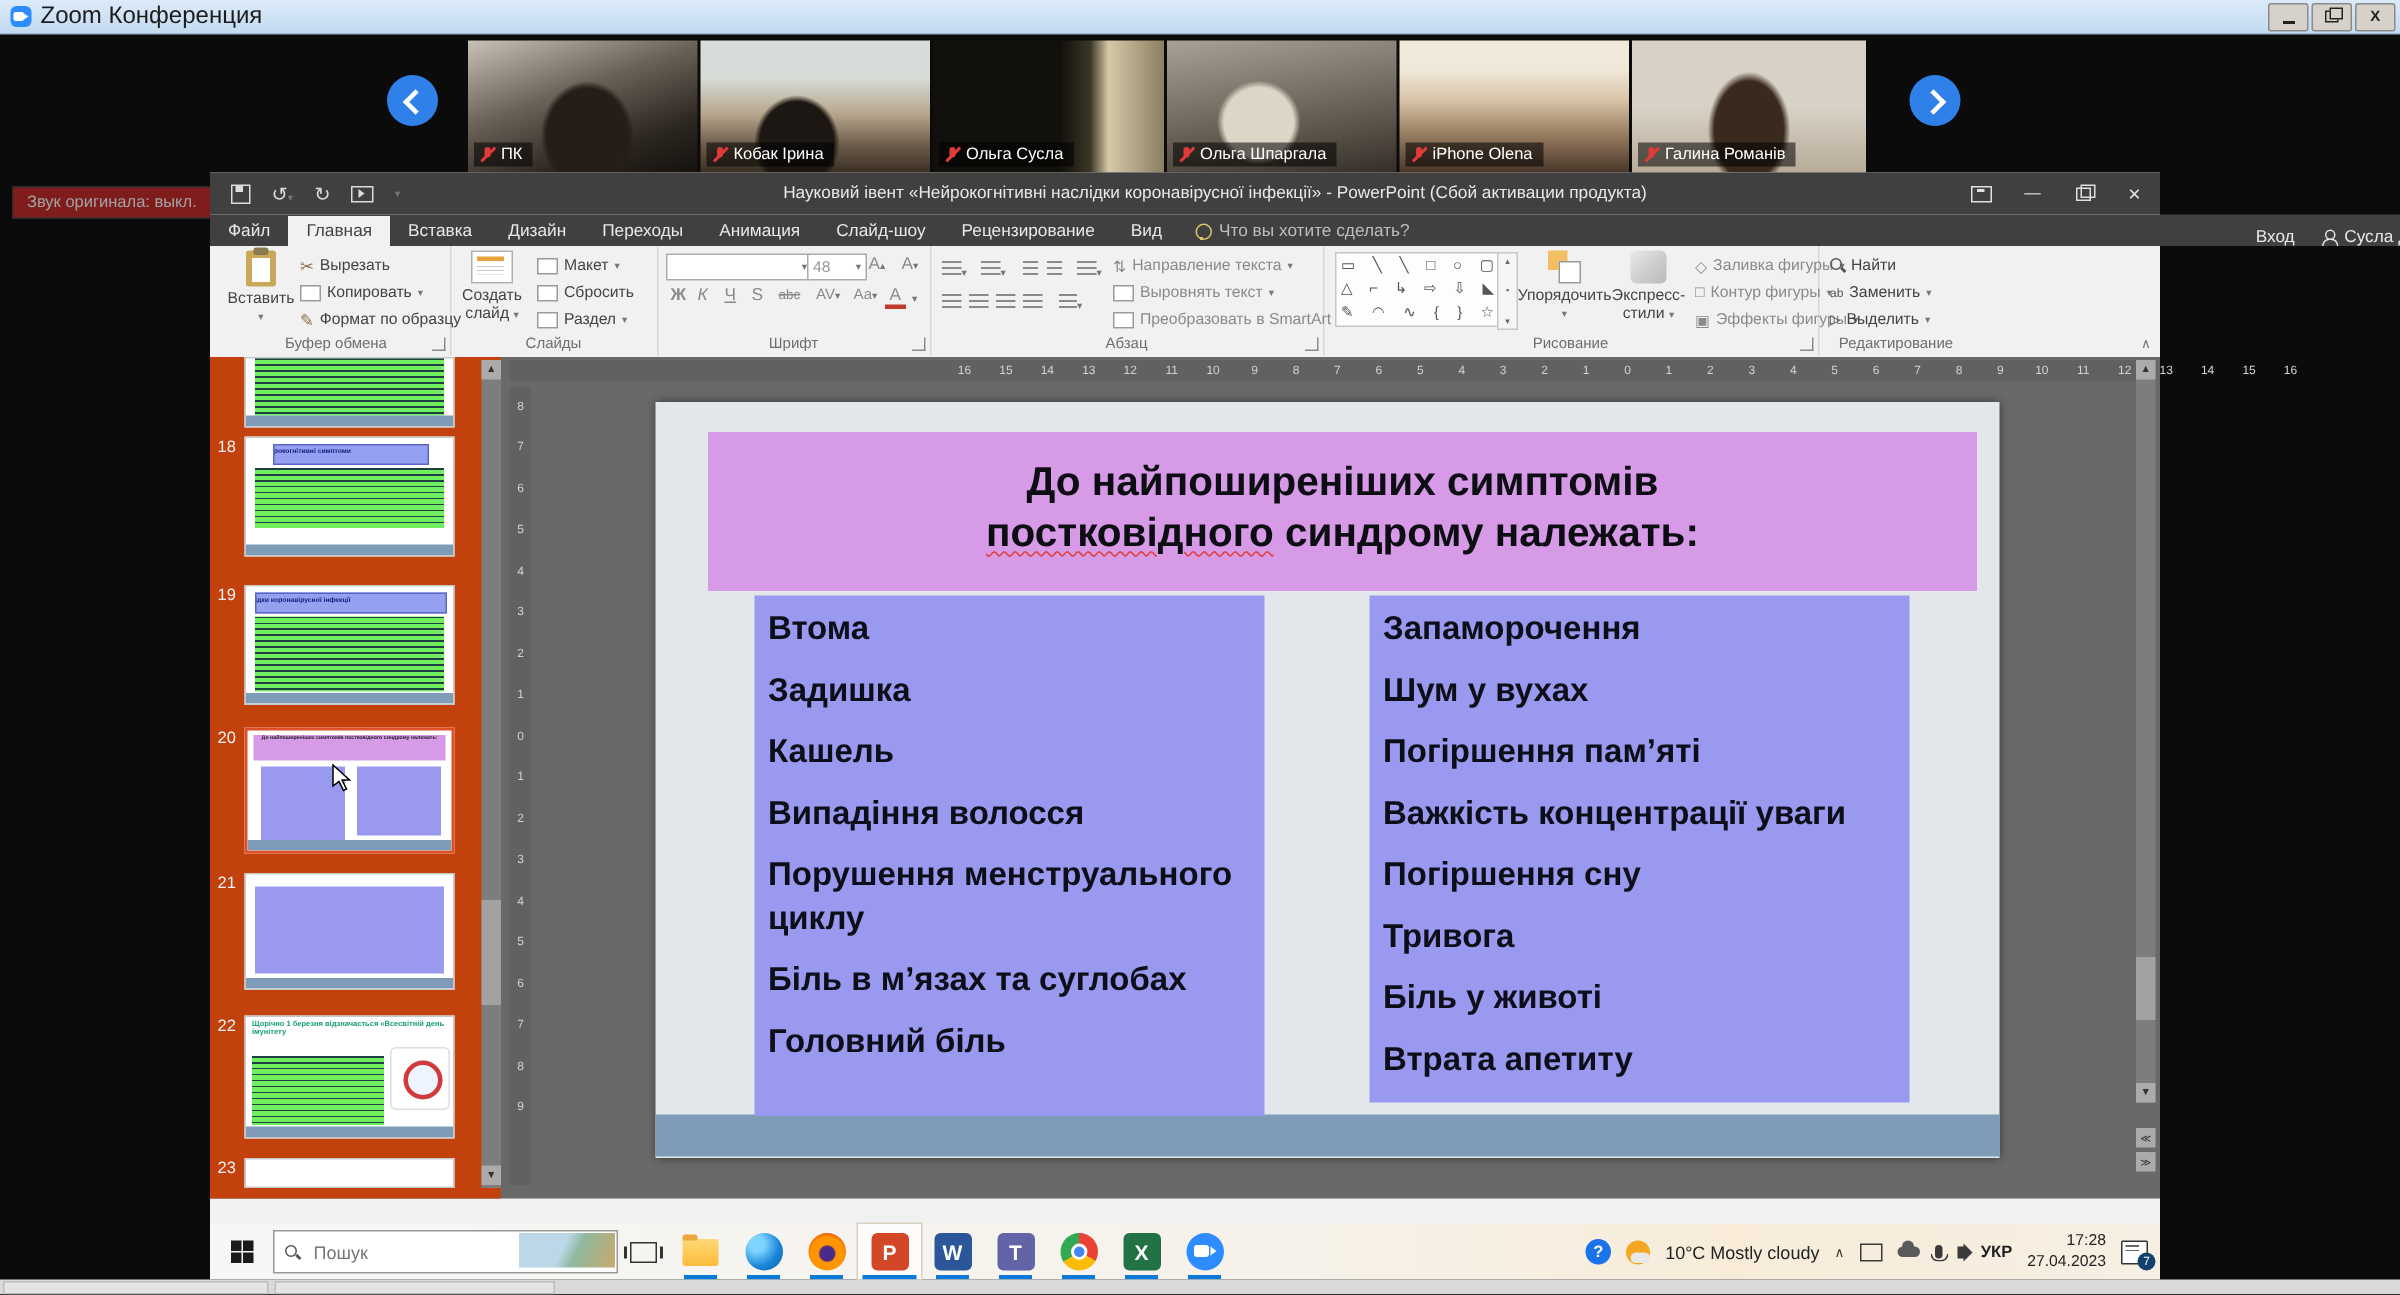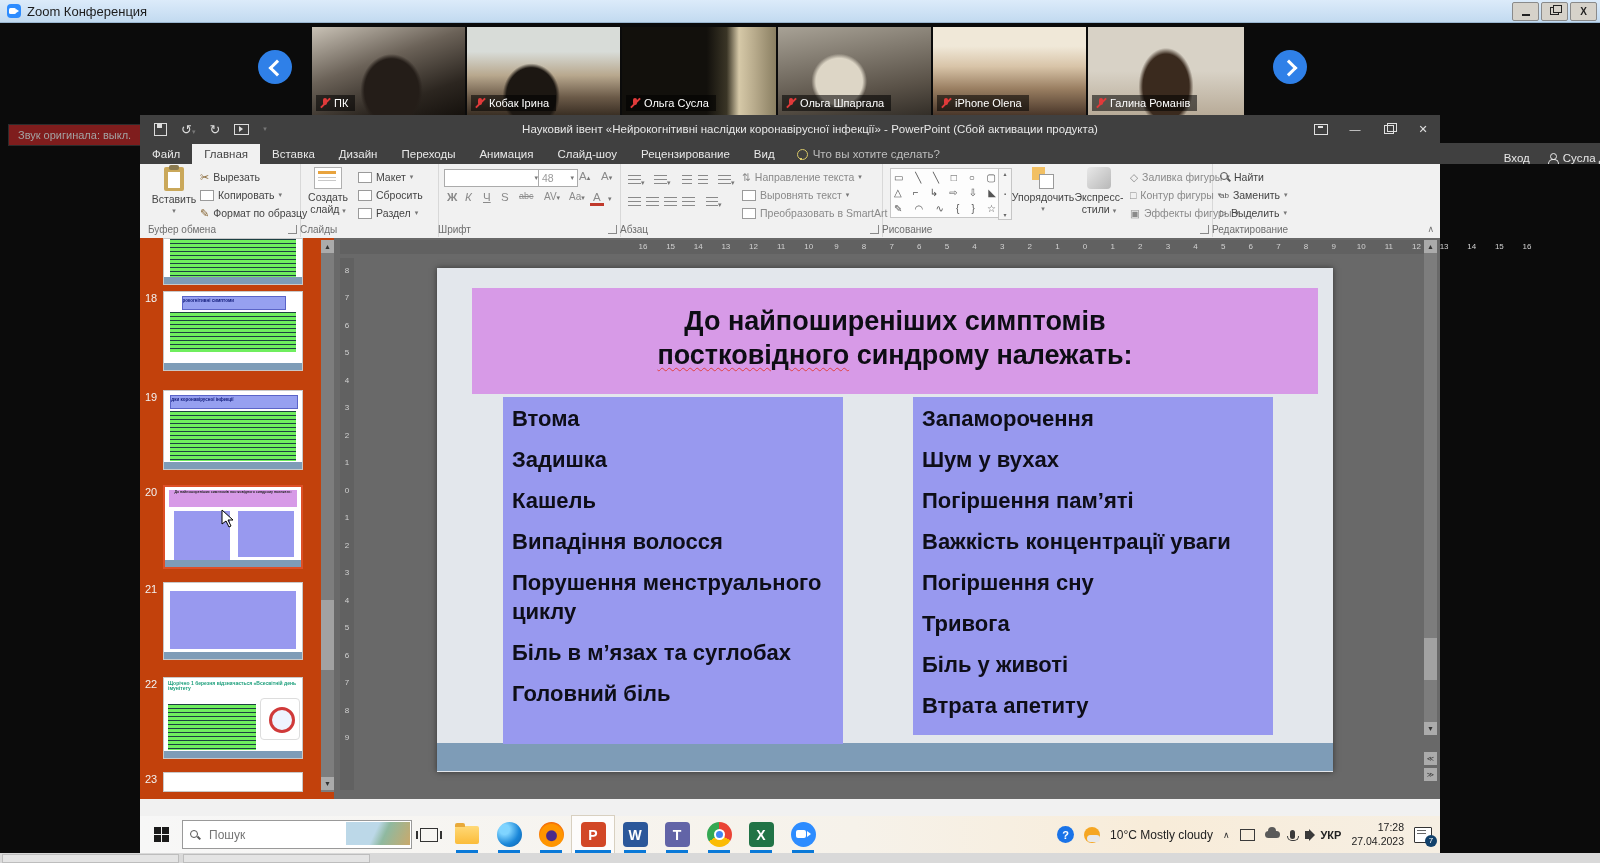--- a/index.html
+++ b/index.html
@@ -7,21 +7,21 @@
           font-family:"Liberation Sans",sans-serif;-webkit-user-select:none;}
   .a{position:absolute;}
 
   
   .zoom-titlebar{position:absolute;left:0;top:0;width:1600px;height:22px;
     background:linear-gradient(#dcebfa,#c2daf0);border-bottom:1px solid #9ab6d0;
     display:flex;align-items:center;}
   .zicon{width:14px;height:14px;border-radius:4px;background:#2d8cff;margin:0 6px 0 7px;position:relative;}
   .zicon::before{content:"";position:absolute;left:2px;top:4px;width:7px;height:6px;background:#fff;border-radius:1.5px;}
   .zicon::after{content:"";position:absolute;left:9px;top:5px;border-left:3px solid #fff;border-top:2px solid transparent;border-bottom:2px solid transparent;}
-  .ztitle{font-size:13px;color:#1c1c1c;}
+  .ztitle{font-size:16px;color:#1c1c1c;}
   .zbtns{margin-left:auto;display:flex;gap:2px;padding-right:3px;}
   .zbtn{width:25px;height:17px;background:#d6d2ca;border:1px solid #8a8a8a;border-radius:2px;
     display:flex;align-items:center;justify-content:center;font-size:10px;color:#222;font-weight:bold;}
   .ico-min{width:8px;height:2px;background:#222;margin-top:8px;}
   .ico-rest{width:7px;height:6px;border:1px solid #222;position:relative;}
   .ico-rest::before{content:"";position:absolute;left:2px;top:-3px;width:7px;height:6px;border:1px solid #222;background:#d6d2ca;}
   
   .tile{position:absolute;top:27px;height:88px;overflow:hidden;}
   .tile-0{background:radial-gradient(ellipse 60px 70px at 52% 72%,#241d18 0 45%,transparent 52%),linear-gradient(160deg,#c9c2b6,#6b6258 40%,#2c2620 75%,#15110d);}
   .tile-1{background:radial-gradient(ellipse 55px 62px at 42% 78%,#1c1712 0 45%,transparent 52%),linear-gradient(180deg,#d8dcd8 0 28%,#b8a88e 55%,#6b5a48 80%,#3a2f24);}
@@ -65,21 +65,21 @@
   .tellme{display:flex;align-items:center;gap:5px;color:#bdbdbd;font-size:11.5px;padding:4px 10px;}
   .i-bulb{width:9px;height:9px;border:1.5px solid #d8c868;border-radius:50%;position:relative;}
   .i-bulb::after{content:"";position:absolute;left:2px;top:8px;width:2px;height:2px;background:#d8c868;}
   .acct{margin-left:auto;display:flex;align-items:center;gap:18px;color:#e8e8e8;font-size:11.5px;padding-right:25px;}
   .i-person{width:10px;height:10px;position:relative;display:inline-block;}
   .i-person::before{content:"";position:absolute;left:2.5px;top:0;width:5px;height:5px;border-radius:50%;border:1.2px solid #e8e8e8;}
   .i-person::after{content:"";position:absolute;left:0;top:6px;width:9px;height:4px;border:1.2px solid #e8e8e8;border-bottom:none;border-radius:5px 5px 0 0;}
 
   .ribbon{position:absolute;left:0;top:49px;width:1300px;height:74px;background:#f1f1f1;border-bottom:1px solid #c9c9c9;}
   .rgroup{position:absolute;top:0;height:73px;border-right:1px solid #d8d8d8;}
-  .glabel{position:absolute;bottom:2px;left:0;right:0;text-align:left;font-size:10px;color:#6e6e6e;}
+  .glabel{position:absolute;bottom:2px;left:0;right:0;text-align:center;font-size:10px;color:#6e6e6e;}
   .dlg{position:absolute;right:3px;bottom:3px;width:8px;height:8px;border-right:1.5px solid #8a8a8a;border-bottom:1.5px solid #8a8a8a;}
   .bigbtn{position:absolute;top:3px;width:48px;height:54px;display:flex;flex-direction:column;align-items:center;justify-content:flex-start;gap:2px;cursor:pointer;}
   .blbl{font-size:10.5px;color:#444;text-align:center;line-height:1.15;}
   .sbtn{position:absolute;display:flex;align-items:center;gap:4px;font-size:10.5px;color:#444;height:16px;cursor:pointer;white-space:nowrap;}
   .dd{font-size:7px;color:#777;}
   .gi{font-size:11px;color:#8a6a3a;}
   .gray{color:#8a8a8a;}
   .ico-paste{width:20px;height:24px;background:#caa85a;border-radius:2px;position:relative;}
   .ico-paste::before{content:"";position:absolute;left:5px;top:-2px;width:10px;height:5px;background:#8a7a50;border-radius:2px;}
   .ico-paste::after{content:"";position:absolute;left:4px;top:5px;width:12px;height:16px;background:#fff;}

